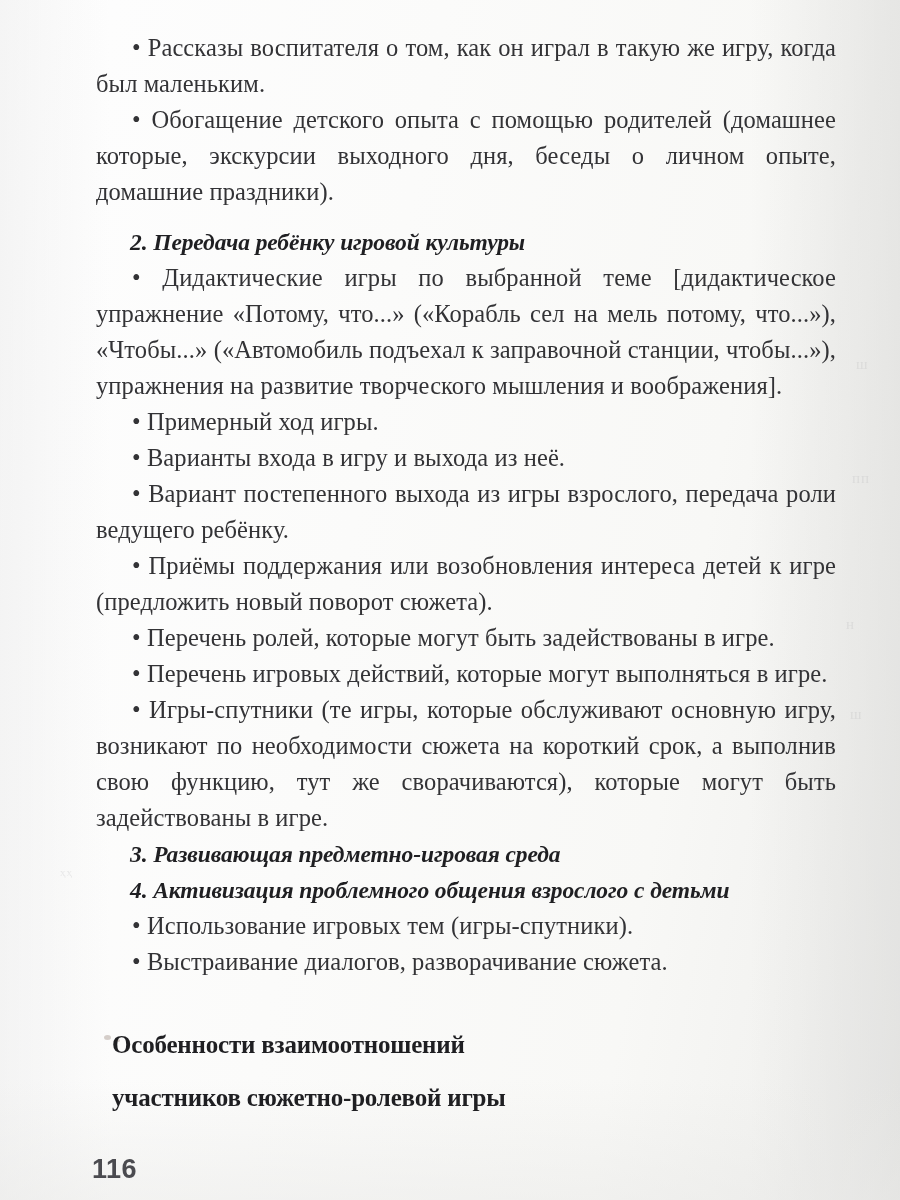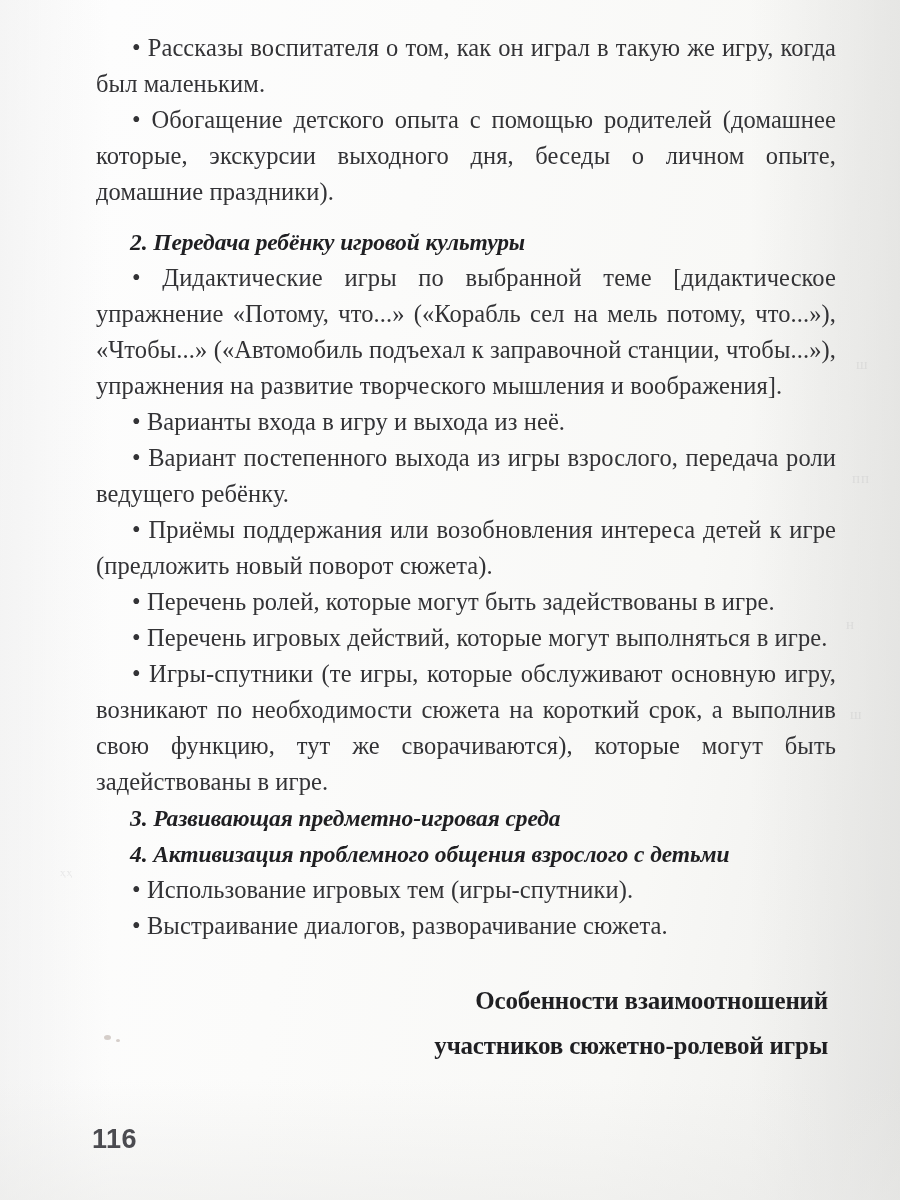--- a/index.html
+++ b/index.html
@@ -85,37 +85,37 @@
     font-size: 23.5px;
     line-height: 36px;
     font-weight: bold;
     text-indent: 34px;
     color: #1f1f22;
     letter-spacing: -.1px;
     font-style: italic;
   }
 
   h2.block-title {
-    margin: 8px;
+    margin: 16px;
     font-size: 25px;
     line-height: 37px;
     font-weight: bold;
-    text-align: right;
+    text-align: left;
     color: #1f1f22;
     letter-spacing: -.2px;
   }
 
   .spacer-sm { height: 14px; }
   .spacer-md { height: 30px; }
 
   
   .folio {
     position: absolute;
     left: 92px;
-    top: 1124px;
+    top: 1154px;
     font-family: "Liberation Sans", sans-serif;
     font-size: 27px;
     font-weight: bold;
     color: #4b4b50;
     letter-spacing: .5px;
   }
 
   
   .speck {
     position: absolute;
@@ -146,20 +146,21 @@
 
     <div style="height:30px"></div>
 
     <p class="body">• Рассказы воспитателя о том, как он играл в такую же игру, когда был маленьким.</p>
     <p class="body">• Обогащение детского опыта с помощью родителей (домашнее которые, экскурсии выходного дня, беседы о личном опыте, домашние праздники).</p>
 
     <div class="spacer-sm"></div>
 
     <h3 class="section">2. Передача ребёнку игровой культуры</h3>
     <p class="body">• Дидактические игры по выбранной теме [дидактическое упражнение «Потому, что...» («Корабль сел на мель потому, что...»), «Чтобы...» («Автомобиль подъехал к заправочной станции, чтобы...»), упражнения на развитие творческого мышления и воображения].</p>
+    <p class="body">• Примерный ход игры.</p>
     <p class="body">• Варианты входа в игру и выхода из неё.</p>
     <p class="body">• Вариант постепенного выхода из игры взрослого, передача роли ведущего ребёнку.</p>
     <p class="body">• Приёмы поддержания или возобновления интереса детей к игре (предложить новый поворот сюжета).</p>
     <p class="body">• Перечень ролей, которые могут быть задействованы в игре.</p>
     <p class="body">• Перечень игровых действий, которые могут выполняться в игре.</p>
     <p class="body">• Игры-спутники (те игры, которые обслуживают основную игру, возникают по необходимости сюжета на короткий срок, а выполнив свою функцию, тут же сворачиваются), которые могут быть задействованы в игре.</p>
 
     <h3 class="section">3. Развивающая предметно-игровая среда</h3>
 
     <h3 class="section">4. Активизация проблемного общения взрослого с детьми</h3>

